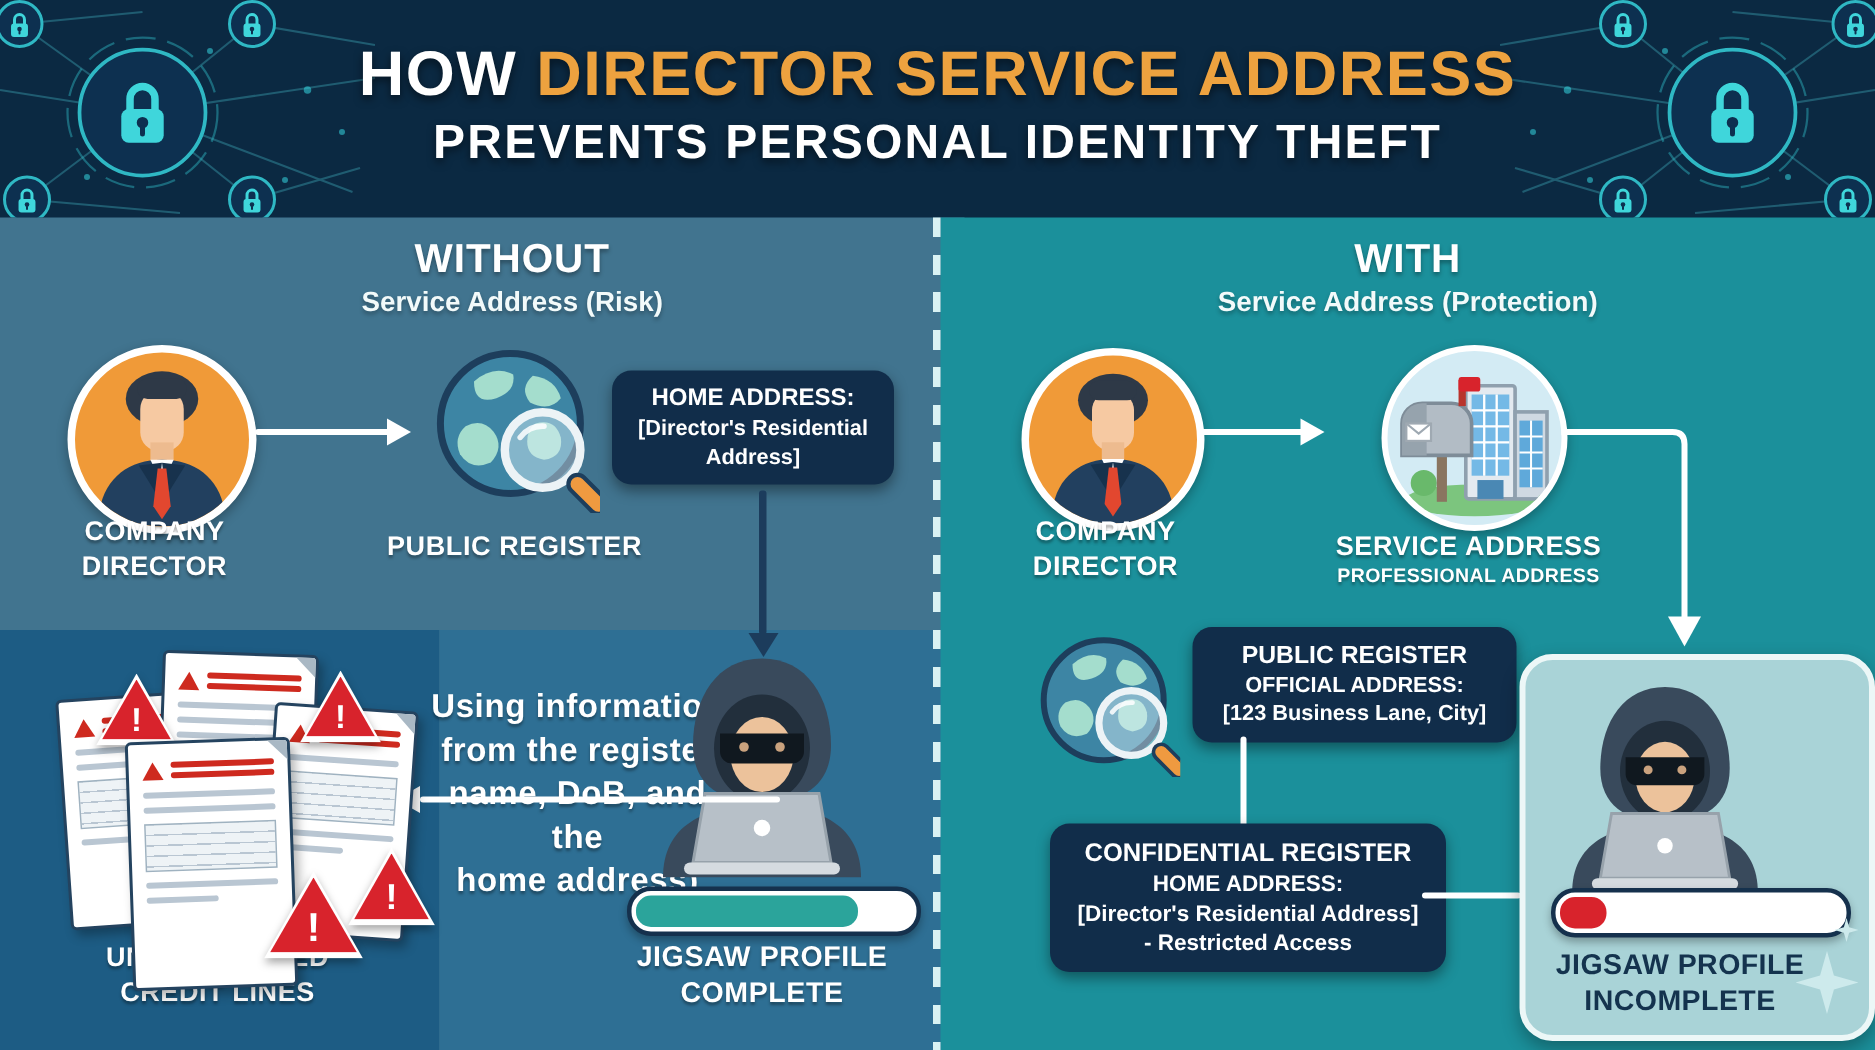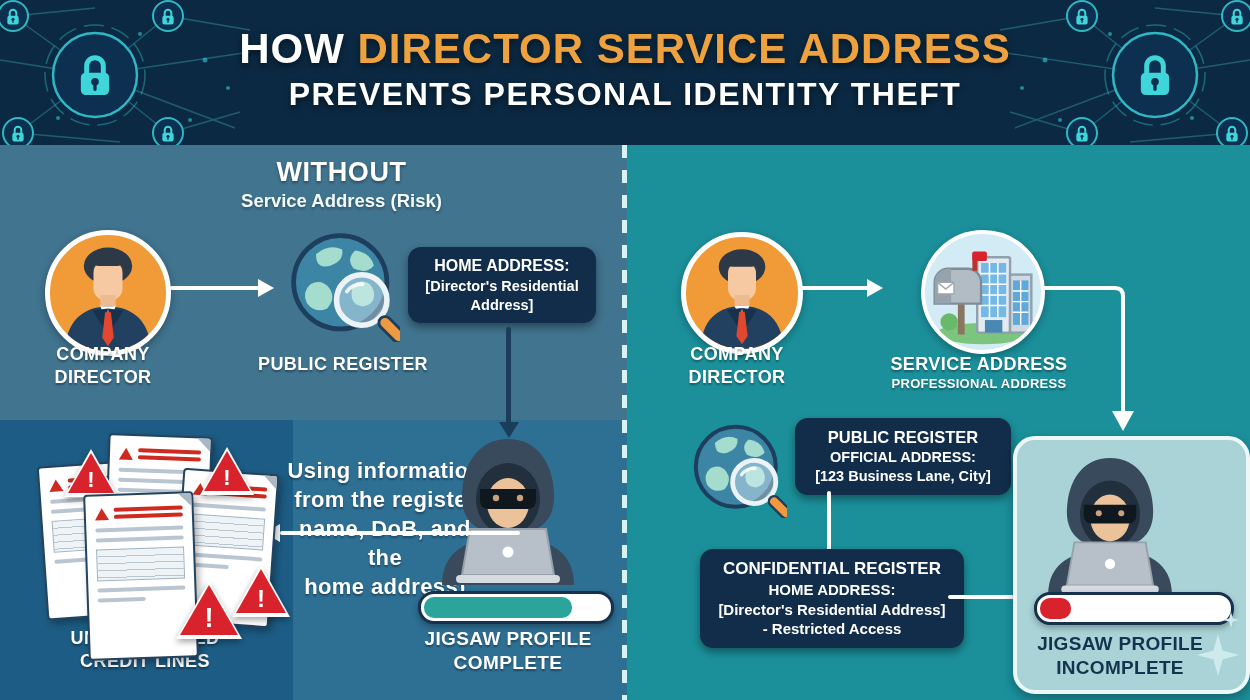--- a/index.html
+++ b/index.html
@@ -346,20 +346,22 @@
 CREDIT LINES</div>
 
     <div class="pbar" style="left:418px;top:446px;width:190px;height:27px;">
       <div class="pfill pfill-teal" style="width: 78%;"></div>
     </div>
     <div class="lbl" style="left:408px;top:482px;width:200px;font-size:19px;">JIGSAW PROFILE
 COMPLETE</div>
   </div>
 
   <div class="panel panel-right">
+    <div class="panel-h1">WITH</div>
+    <div class="panel-h2">Service Address (Protection)</div>
 
     <div class="avatar" style="left:54px;top:87px;width:112px;height:112px;">
       <svg viewBox="0 0 120 120">
           <use href="#sym-person"></use>
         </svg>
     </div>
     <div class="lbl" style="left:40px;top:198px;width:140px;">COMPANY
 DIRECTOR</div>
 
     <div class="stem" style="left:172px;top:141px;width:70px;height:4px;"></div>

